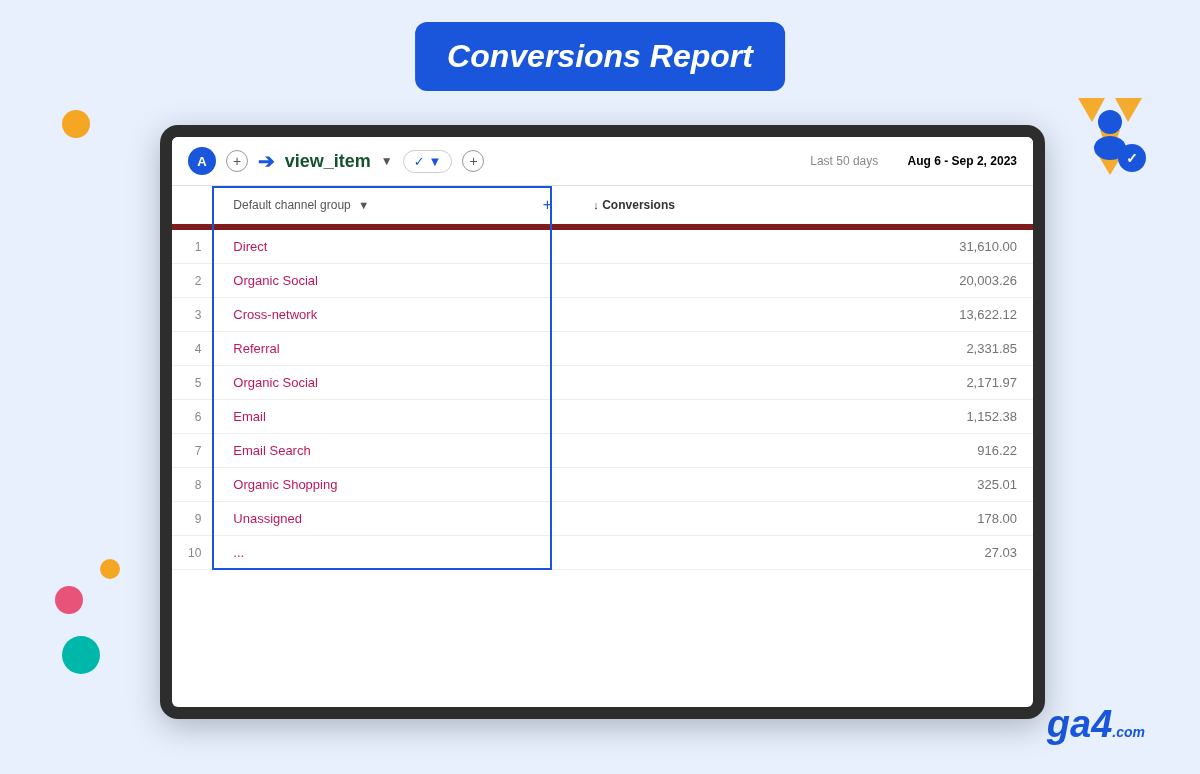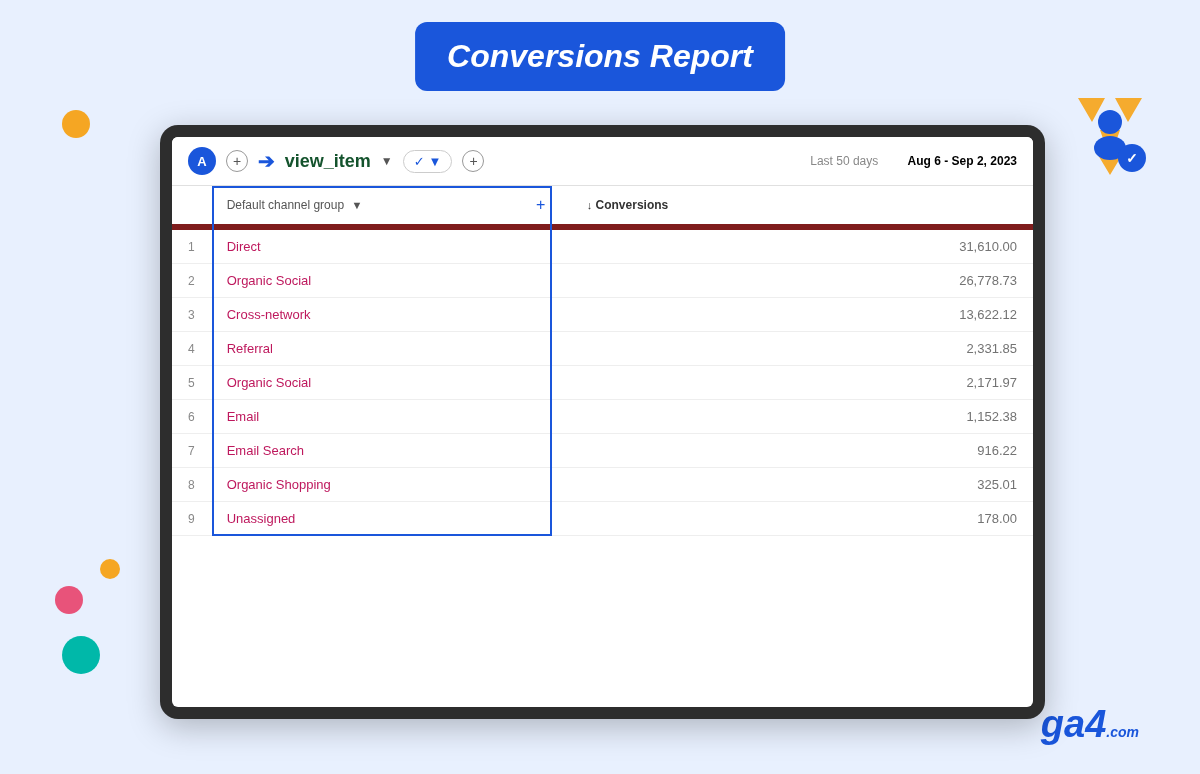--- a/index.html
+++ b/index.html
@@ -75,21 +75,21 @@
       top: 80px;
       right: 30px;
       width: 120px;
       height: 110px;
     }
 
     
     .ga4-badge {
       position: absolute;
       bottom: 28px;
-      right: 61px;
+      right: 55px;
       font-size: 38px;
       font-weight: 900;
       color: #1a56db;
       font-style: italic;
     }
     .ga4-badge .dot-com {
       font-size: 14px;
       font-weight: 700;
       color: #1a56db;
     }
@@ -352,21 +352,21 @@
           <tr>
     <td class="row-num">1</td>
     <td class="channel-name">Direct</td>
     <td></td>
     <td class="conv-val">31,610.00</td>
   </tr>
               <tr>
     <td class="row-num">2</td>
     <td class="channel-name">Organic Social</td>
     <td></td>
-    <td class="conv-val">26,778.73</td>
+    <td class="conv-val">20,003.26</td>
   </tr>
               <tr>
     <td class="row-num">3</td>
     <td class="channel-name">Cross-network</td>
     <td></td>
     <td class="conv-val">13,622.12</td>
   </tr>
               <tr>
     <td class="row-num">4</td>
     <td class="channel-name">Referral</td>
@@ -395,20 +395,26 @@
     <td class="row-num">8</td>
     <td class="channel-name">Organic Shopping</td>
     <td></td>
     <td class="conv-val">325.01</td>
   </tr>
               <tr>
     <td class="row-num">9</td>
     <td class="channel-name">Unassigned</td>
     <td></td>
     <td class="conv-val">178.00</td>
+  </tr>
+              <tr>
+    <td class="row-num">10</td>
+    <td class="channel-name">...</td>
+    <td></td>
+    <td class="conv-val">27.03</td>
   </tr>
             </tbody>
         </table>
       </div>
 
     </div>
   </div>
 </div>
 
 </body></html>

